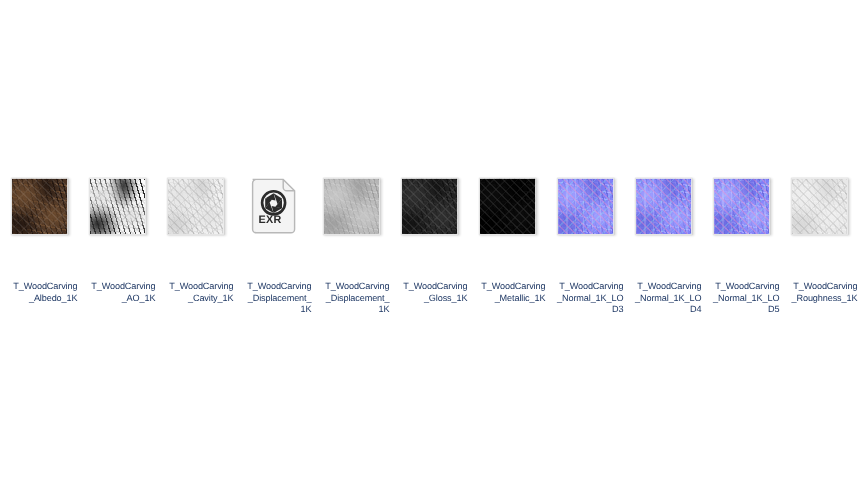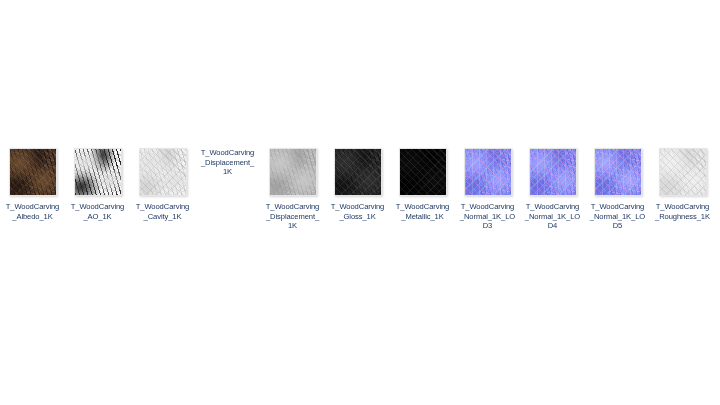--- a/index.html
+++ b/index.html
@@ -84,24 +84,25 @@
     margin: 0 auto;
     position: relative;
   }
   .exr-icon svg { display: block; }
 
   
   .file-label {
     font-size: 7.6px;
     line-height: 9.6px;
     color: #1f3864;
-    text-align: center;
+    text-align: right;
     width: 64px;
     word-break: break-all;
     letter-spacing: -0.1px;
+    margin-top: 32px;
   }
   .file-label .ln { display: block; white-space: nowrap; }
 </style>
 </head>
 <body style="background: rgb(255, 255, 255);">
 
 <div id="file-grid">
     <div class="file-item" title="T_WoodCarving_Albedo_1K">
       <div class="thumb-wrap">
         <div class="thumb">
@@ -132,20 +133,40 @@
           <div class="tex" style="background: radial-gradient(at 22% 30%, rgb(227, 227, 227) 0%, rgba(0, 0, 0, 0) 42%), radial-gradient(at 74% 68%, rgb(227, 227, 227) 0%, rgba(0, 0, 0, 0) 38%), radial-gradient(at 60% 14%, rgb(210, 210, 210) 0%, rgba(0, 0, 0, 0) 34%), radial-gradient(at 14% 82%, rgb(210, 210, 210) 0%, rgba(0, 0, 0, 0) 36%), repeating-linear-gradient(74deg, rgb(210, 210, 210) 0px, rgb(210, 210, 210) 1px, rgba(0, 0, 0, 0) 1px, rgba(0, 0, 0, 0) 4px), repeating-linear-gradient(12deg, rgb(227, 227, 227) 0px, rgb(227, 227, 227) 1px, rgba(0, 0, 0, 0) 1px, rgba(0, 0, 0, 0) 6px), linear-gradient(rgb(242, 242, 242), rgb(242, 242, 242)) rgb(242, 242, 242);"></div>
           <div class="wm dark"></div>
         </div>
       </div>
       <div class="file-label" style="color: rgb(31, 56, 100);">
         <span class="ln">T_WoodCarving</span>
         <span class="ln">_Cavity_1K</span>
       </div>
     </div>
     <div class="file-item" title="T_WoodCarving_Displacement_1K">
+      <div class="thumb-wrap">
+        <div class="exr-icon">
+          <svg width="44" height="48" viewBox="0 0 44 48" xmlns="http://www.w3.org/2000/svg">
+            <path d="M4.5 1.5 H30 L39.5 11 V43 a3 3 0 0 1 -3 3 H7.5 a3 3 0 0 1 -3 -3 V4.5 a3 3 0 0 1 3 -3 Z" fill="#f4f4f4" stroke="#b8b8b8" stroke-width="1.2"></path>
+            <path d="M30 1.5 V8 a3 3 0 0 0 3 3 H39.5" fill="none" stroke="#b8b8b8" stroke-width="1.2"></path>
+            <g transform="translate(22,21)" fill="#2b2b2b">
+              <circle r="9.6" fill="none" stroke="#2b2b2b" stroke-width="2.2"></circle>
+              <g>
+                <path d="M0,-8 L7,-3.6 L3.4,1.2 Z"></path>
+                <path d="M7,-3.6 L7,4.6 L1.2,3.8 Z"></path>
+                <path d="M7,4.6 L0,8.4 L-1.6,2.6 Z"></path>
+                <path d="M0,8.4 L-7,4.6 L-3.4,-0.4 Z"></path>
+                <path d="M-7,4.6 L-7,-3.6 L-1.2,-3 Z"></path>
+                <path d="M-7,-3.6 L0,-8 L1.6,-2 Z"></path>
+              </g>
+            </g>
+          </svg>
+          <div style="position: absolute; left: 0px; right: 5px; top: 30px; text-align: center; font-size: 9px; font-weight: bold; color: rgb(43, 43, 43); font-family: &quot;Liberation Sans&quot;, sans-serif; letter-spacing: 0.2px;">EXR</div>
+        </div>
+      </div>
       <div class="file-label" style="color: rgb(31, 56, 100);">
         <span class="ln">T_WoodCarving</span>
         <span class="ln">_Displacement_</span>
         <span class="ln">1K</span>
       </div>
     </div>
     <div class="file-item" title="T_WoodCarving_Displacement_1K">
       <div class="thumb-wrap">
         <div class="thumb">
           <div class="tex" style="background: radial-gradient(at 22% 30%, rgb(198, 198, 198) 0%, rgba(0, 0, 0, 0) 42%), radial-gradient(at 74% 68%, rgb(198, 198, 198) 0%, rgba(0, 0, 0, 0) 38%), radial-gradient(at 60% 14%, rgb(158, 158, 158) 0%, rgba(0, 0, 0, 0) 34%), radial-gradient(at 14% 82%, rgb(158, 158, 158) 0%, rgba(0, 0, 0, 0) 36%), repeating-linear-gradient(74deg, rgb(158, 158, 158) 0px, rgb(158, 158, 158) 1px, rgba(0, 0, 0, 0) 1px, rgba(0, 0, 0, 0) 4px), repeating-linear-gradient(12deg, rgb(198, 198, 198) 0px, rgb(198, 198, 198) 1px, rgba(0, 0, 0, 0) 1px, rgba(0, 0, 0, 0) 6px), linear-gradient(rgb(182, 182, 182), rgb(182, 182, 182)) rgb(182, 182, 182);"></div>

